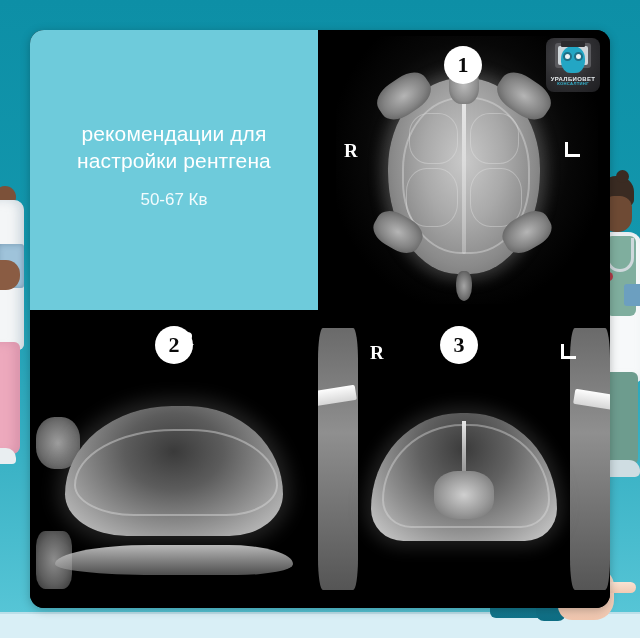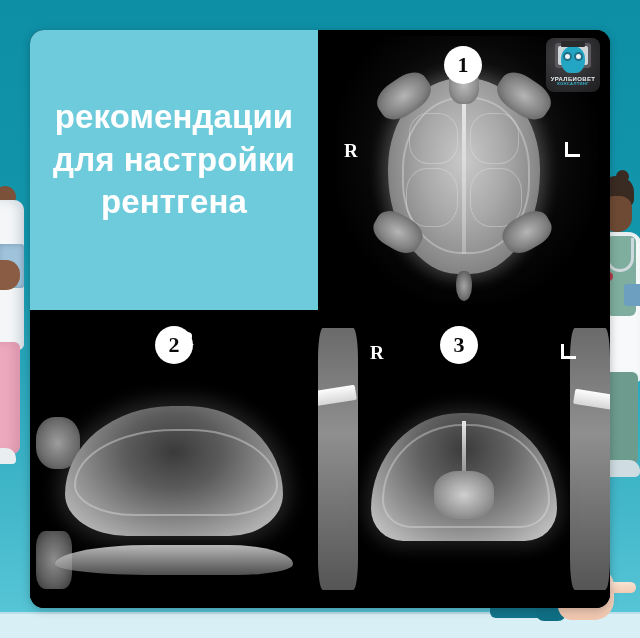--- a/index.html
+++ b/index.html
@@ -141,23 +141,23 @@
   
   .title-panel{
     background:#6ecbdb;
     position:relative;
     display:flex; flex-direction:column;
     align-items:center; justify-content:center;
     padding:10px 14px 18px;
   }
   .title-panel h1{
     color:#ffffff;
-    font-size:33px;
+    font-size:21px;
     line-height:1.30;
-    font-weight:700;
+    font-weight:400;
     text-align:center;
     letter-spacing:.1px;
     margin-bottom:12px;
   }
   .subline{
     color:#f2fbfd;
     font-size:17px;
     line-height:1.5;
     font-weight:400;
     text-align:center;
@@ -394,20 +394,21 @@
   <div class="hand-sleeve"></div>
   <div class="hand-cuff"></div>
   <div class="hand-palm"></div>
   <div class="hand-finger"></div>
 </div>
 
 <div class="card">
 
   <div class="title-panel">
     <h1>рекомендации для настройки рентгена</h1>
+    <div class="subline">50-67 Кв</div>
   </div>
 
   <div class="xray p1">
     <div class="glow"></div>
     <div class="shell-dv">
       <div class="scute" style="left:14%;top:18%;width:32%;height:26%;"></div>
       <div class="scute" style="left:54%;top:18%;width:32%;height:26%;"></div>
       <div class="scute" style="left:12%;top:46%;width:34%;height:30%;"></div>
       <div class="scute" style="left:54%;top:46%;width:34%;height:30%;"></div>
     </div>

